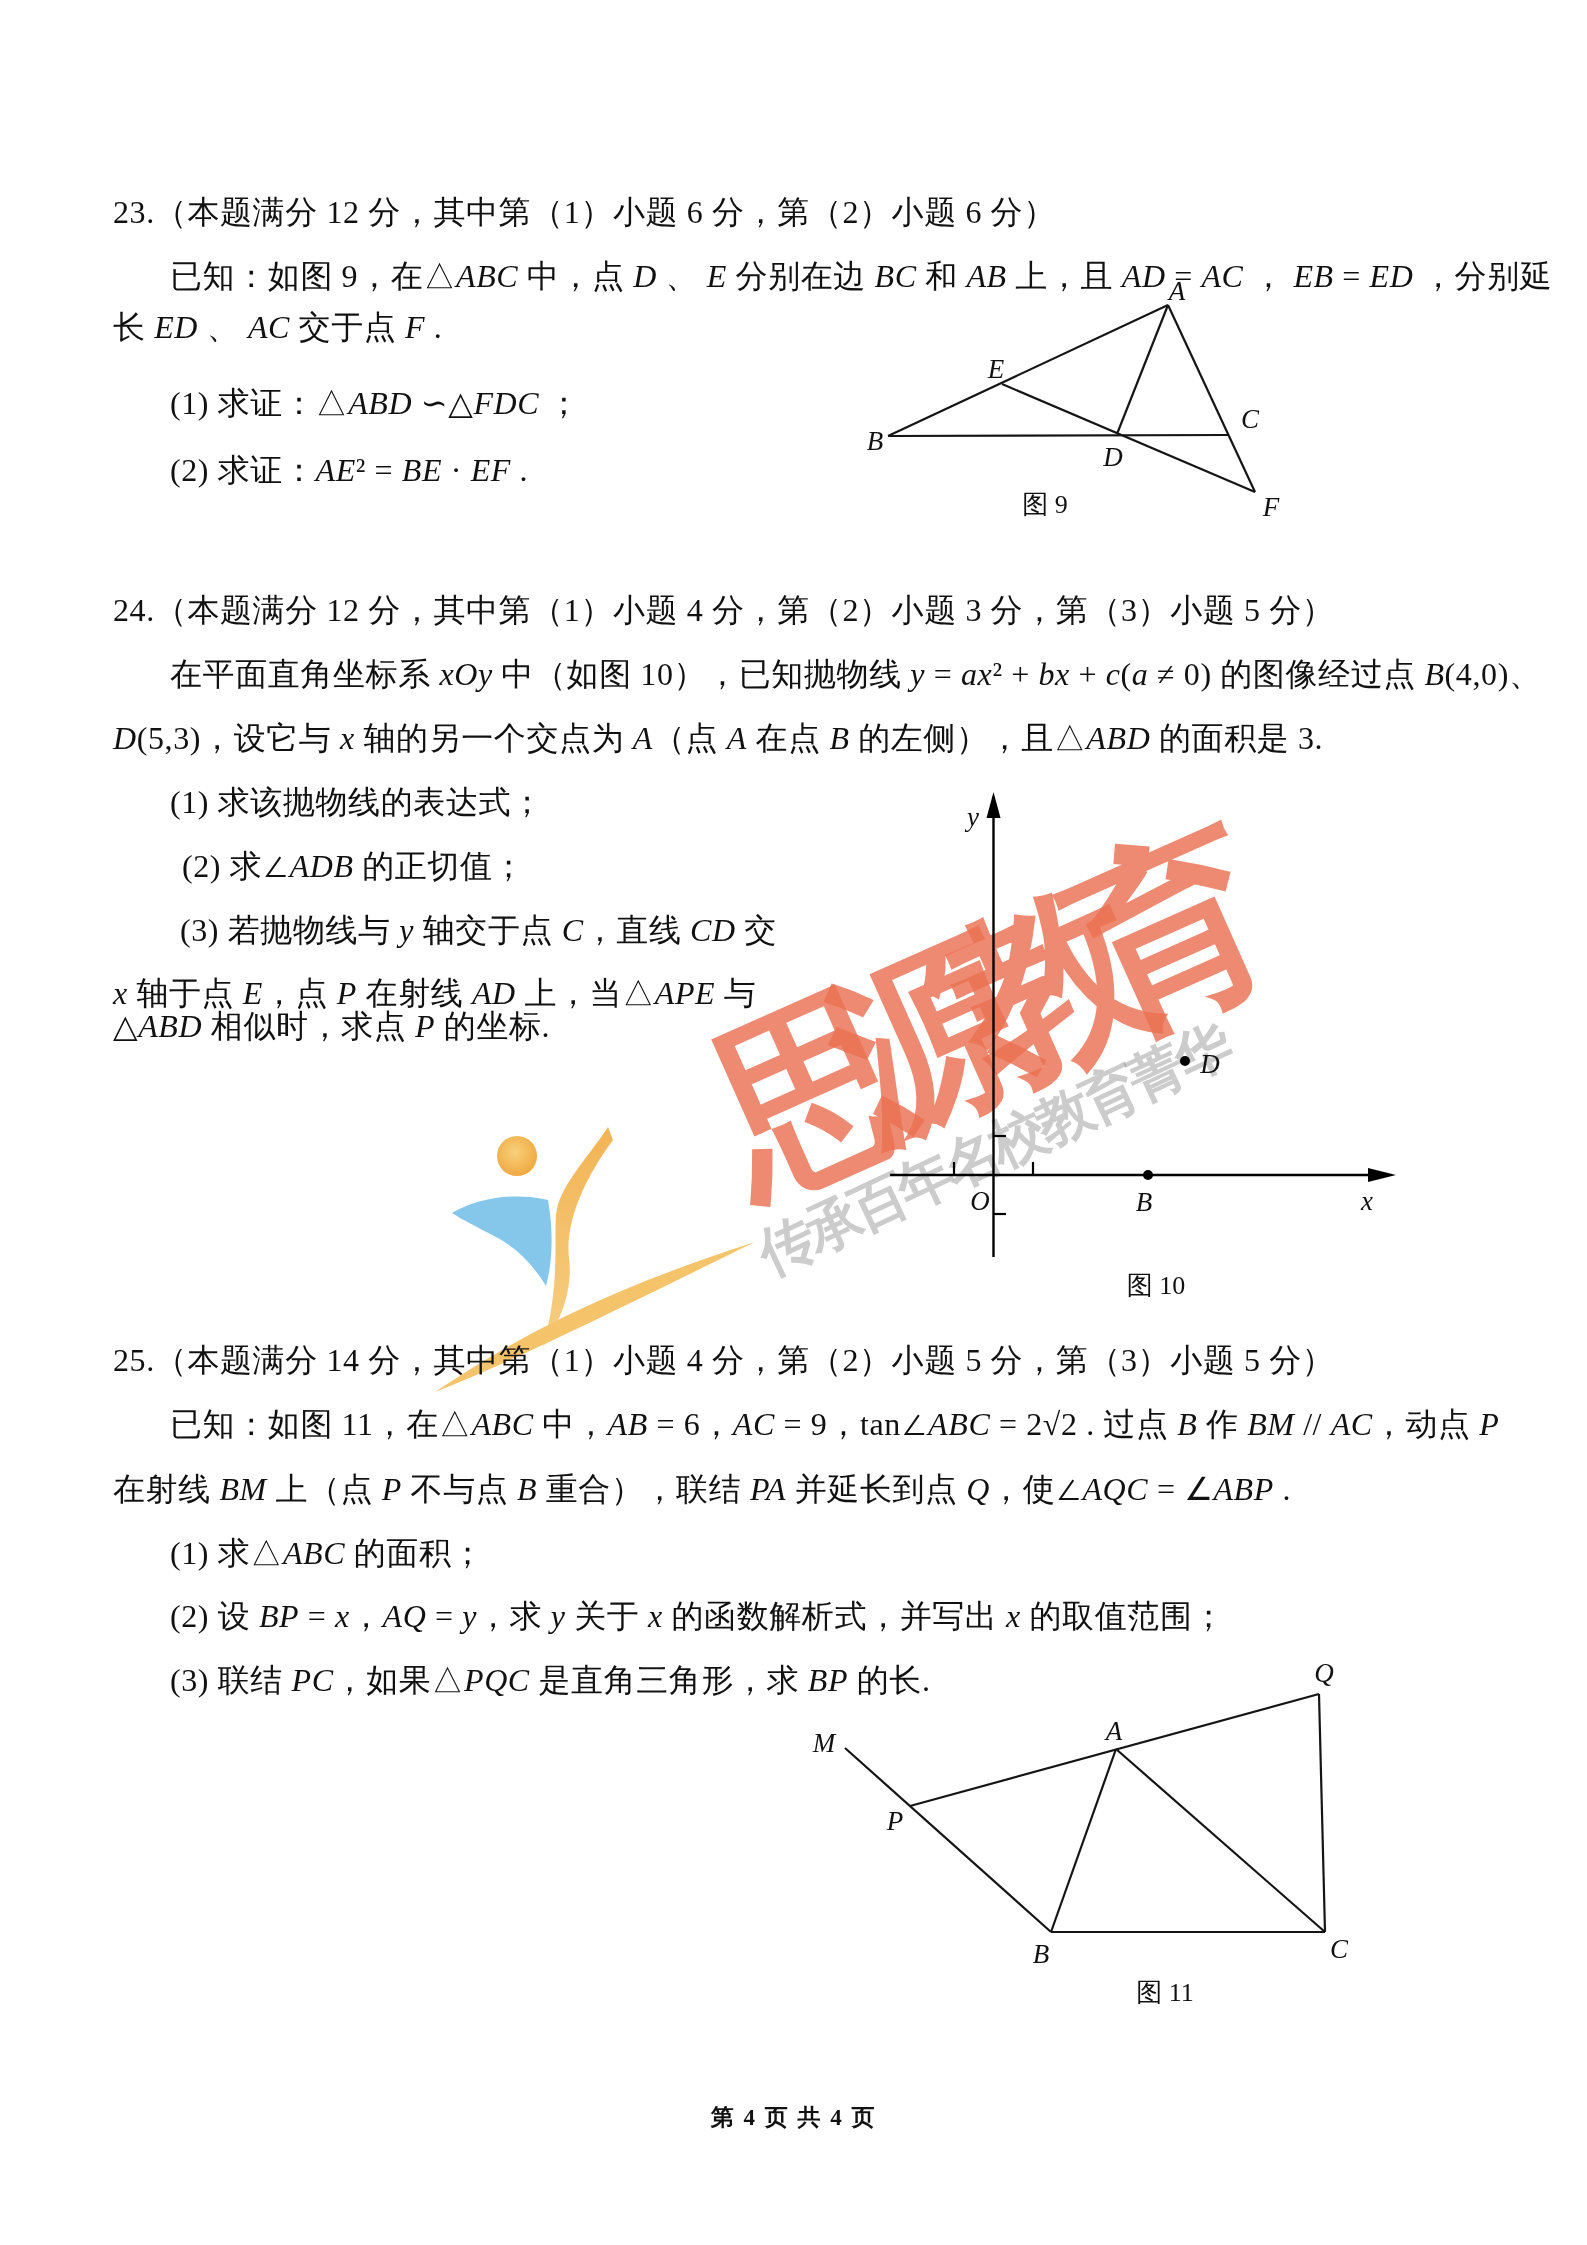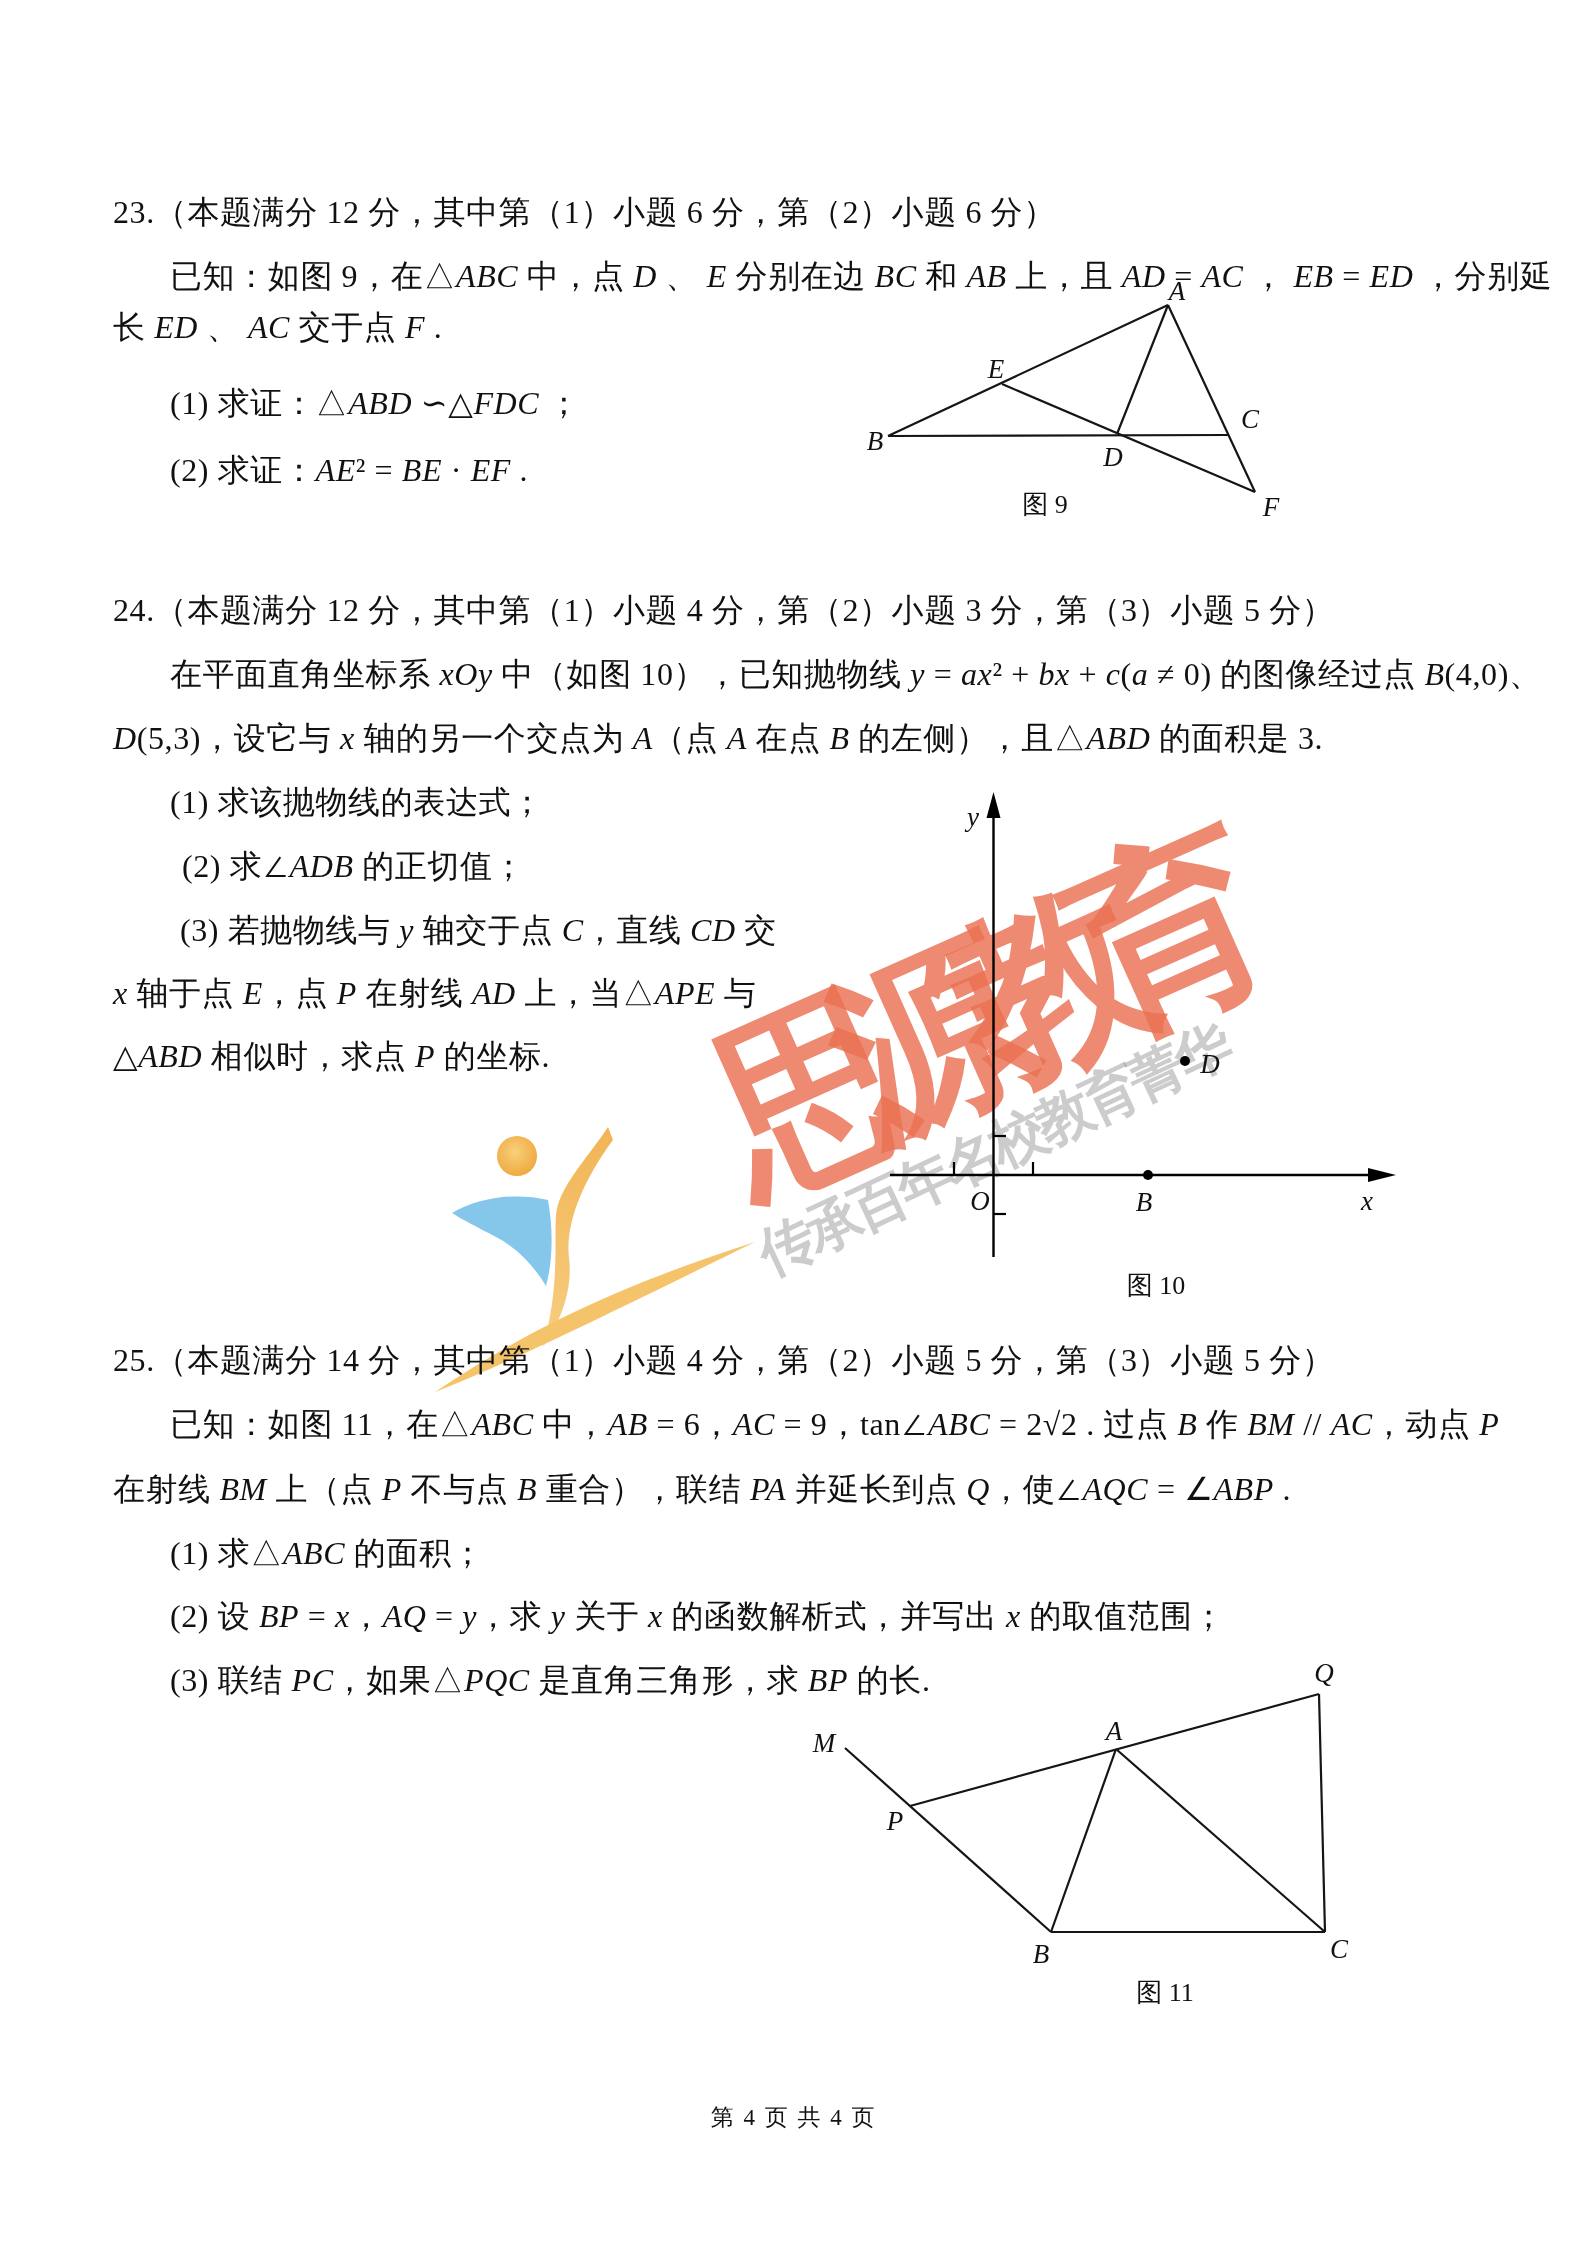--- a/index.html
+++ b/index.html
@@ -43,21 +43,21 @@
     font-family:"Liberation Serif",serif;
     font-style:italic;font-size:27px;fill:#111;
     text-anchor:middle;
   }
   .caption{
     position:absolute;width:160px;text-align:center;
     font-size:26px;line-height:30px;
   }
   .footer{
     position:absolute;left:0;top:2102px;width:100%;
-    text-align:center;font-size:23px;letter-spacing:2px;
+    text-align:center;font-size:23px;letter-spacing:2px;font-weight:bold;
   }
 </style>
 </head>
 <body>
 
 <div class="page">
 
   <div class="layer-watermark">
     <div class="wm-brand" style="color: rgba(234, 112, 82, 0.82);">思源教育</div>
     <div class="wm-slogan" style="color: rgba(128, 128, 128, 0.4);">传承百年名校教育菁华</div>
@@ -106,21 +106,21 @@
     </div>
 
     <div>
       <div class="line math" style="left:113px;top:593px">24.（本题满分 12 分，其中第（1）小题 4 分，第（2）小题 3 分，第（3）小题 5 分）</div>
       <div class="line math" style="left:170px;top:657px">在平面直角坐标系 <i>xOy</i> 中（如图 10），已知抛物线 <i>y</i> = <i>ax</i>² + <i>bx</i> + <i>c</i>(<i>a</i> ≠ 0) 的图像经过点 <i>B</i>(4,0)、</div>
       <div class="line math" style="left:113px;top:721px"><i>D</i>(5,3)，设它与 <i>x</i> 轴的另一个交点为 <i>A</i>（点 <i>A</i> 在点 <i>B</i> 的左侧），且△<i>ABD</i> 的面积是 3.</div>
       <div class="line math" style="left:170px;top:785px">(1) 求该抛物线的表达式；</div>
       <div class="line math" style="left:182px;top:849px">(2) 求∠<i>ADB</i> 的正切值；</div>
       <div class="line math" style="left:180px;top:913px">(3) 若抛物线与 <i>y</i> 轴交于点 <i>C</i>，直线 <i>CD</i> 交</div>
       <div class="line math" style="left:113px;top:976px"><i>x</i> 轴于点 <i>E</i>，点 <i>P</i> 在射线 <i>AD</i> 上，当△<i>APE</i> 与</div>
-      <div class="line math" style="left:113px;top:1039px">△<i>ABD</i> 相似时，求点 <i>P</i> 的坐标.</div>
+      <div class="line math" style="left:113px;top:1009px">△<i>ABD</i> 相似时，求点 <i>P</i> 的坐标.</div>
 
       <svg class="fig" style="left:860px;top:790px" width="560" height="520" viewBox="0 0 560 520">
 
         <line class="axis" x1="133.5" y1="14" x2="133.5" y2="467"></line>
         <polygon points="133.5,2 126.5,28 140.5,28" fill="#000"></polygon>
         <line class="axis" x1="30" y1="385" x2="525" y2="385"></line>
         <polygon points="536,385 508,378 508,392" fill="#000"></polygon>
 
         <line class="tick" x1="94" y1="372" x2="94" y2="385"></line>
         <line class="tick" x1="173" y1="372" x2="173" y2="385"></line>

